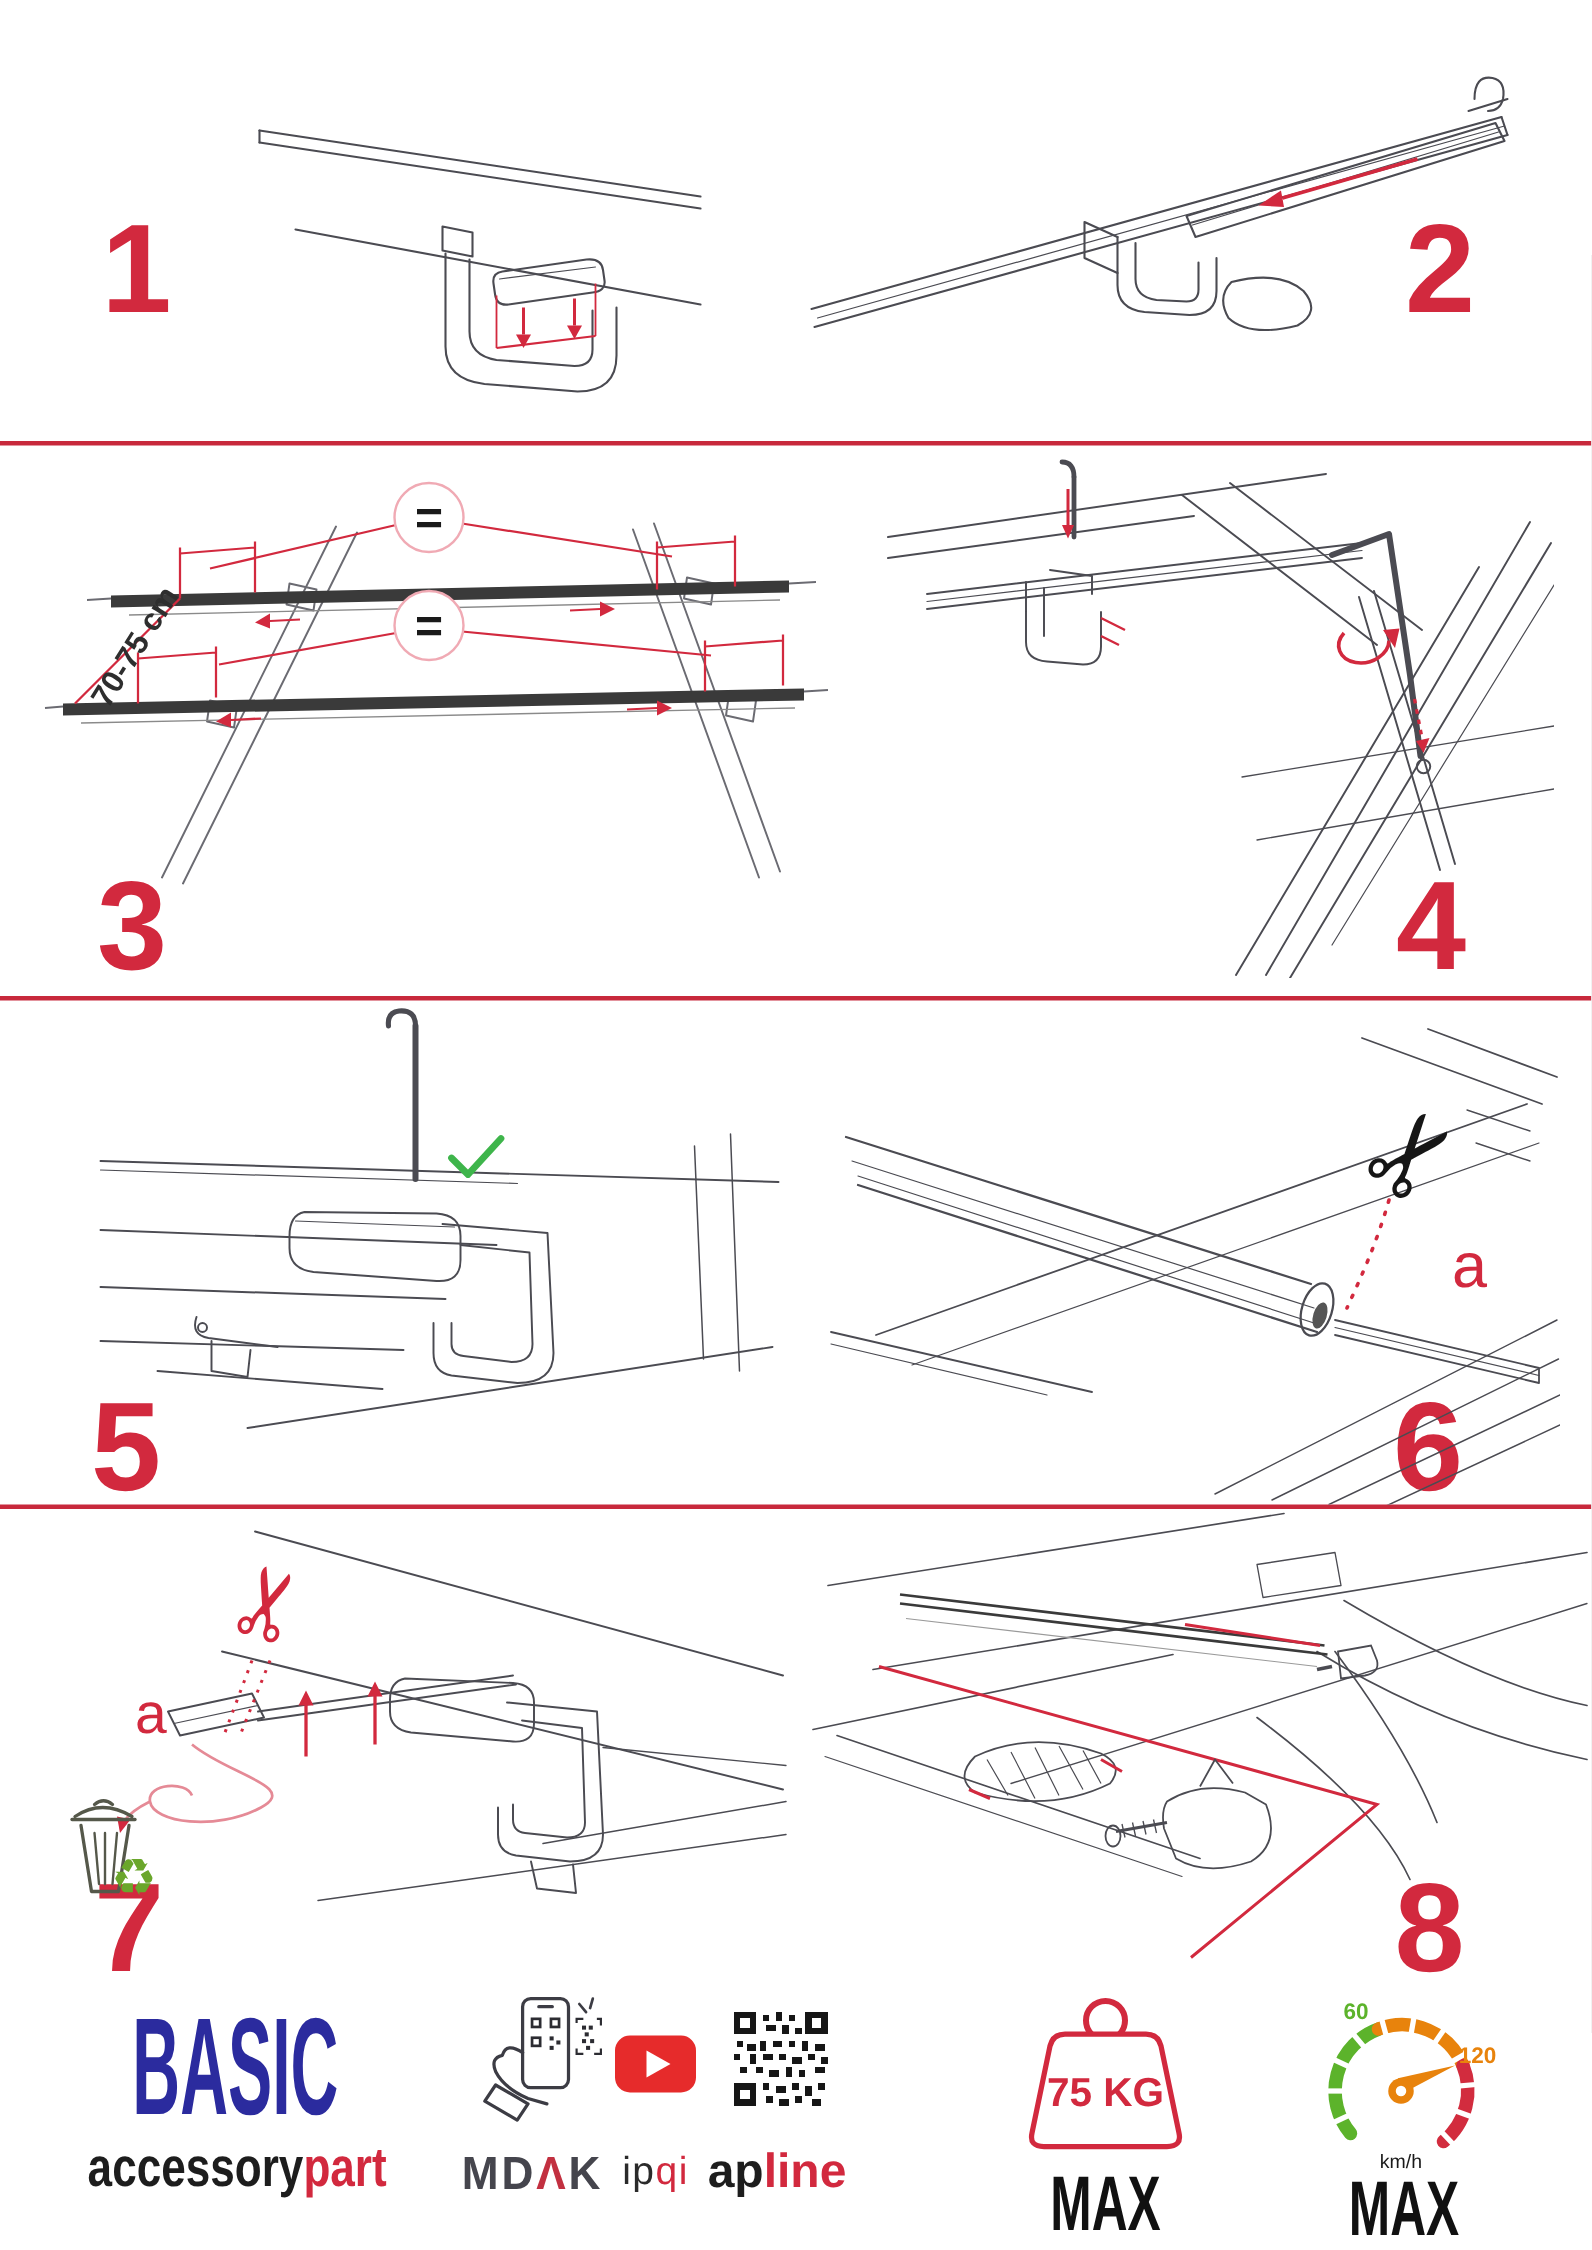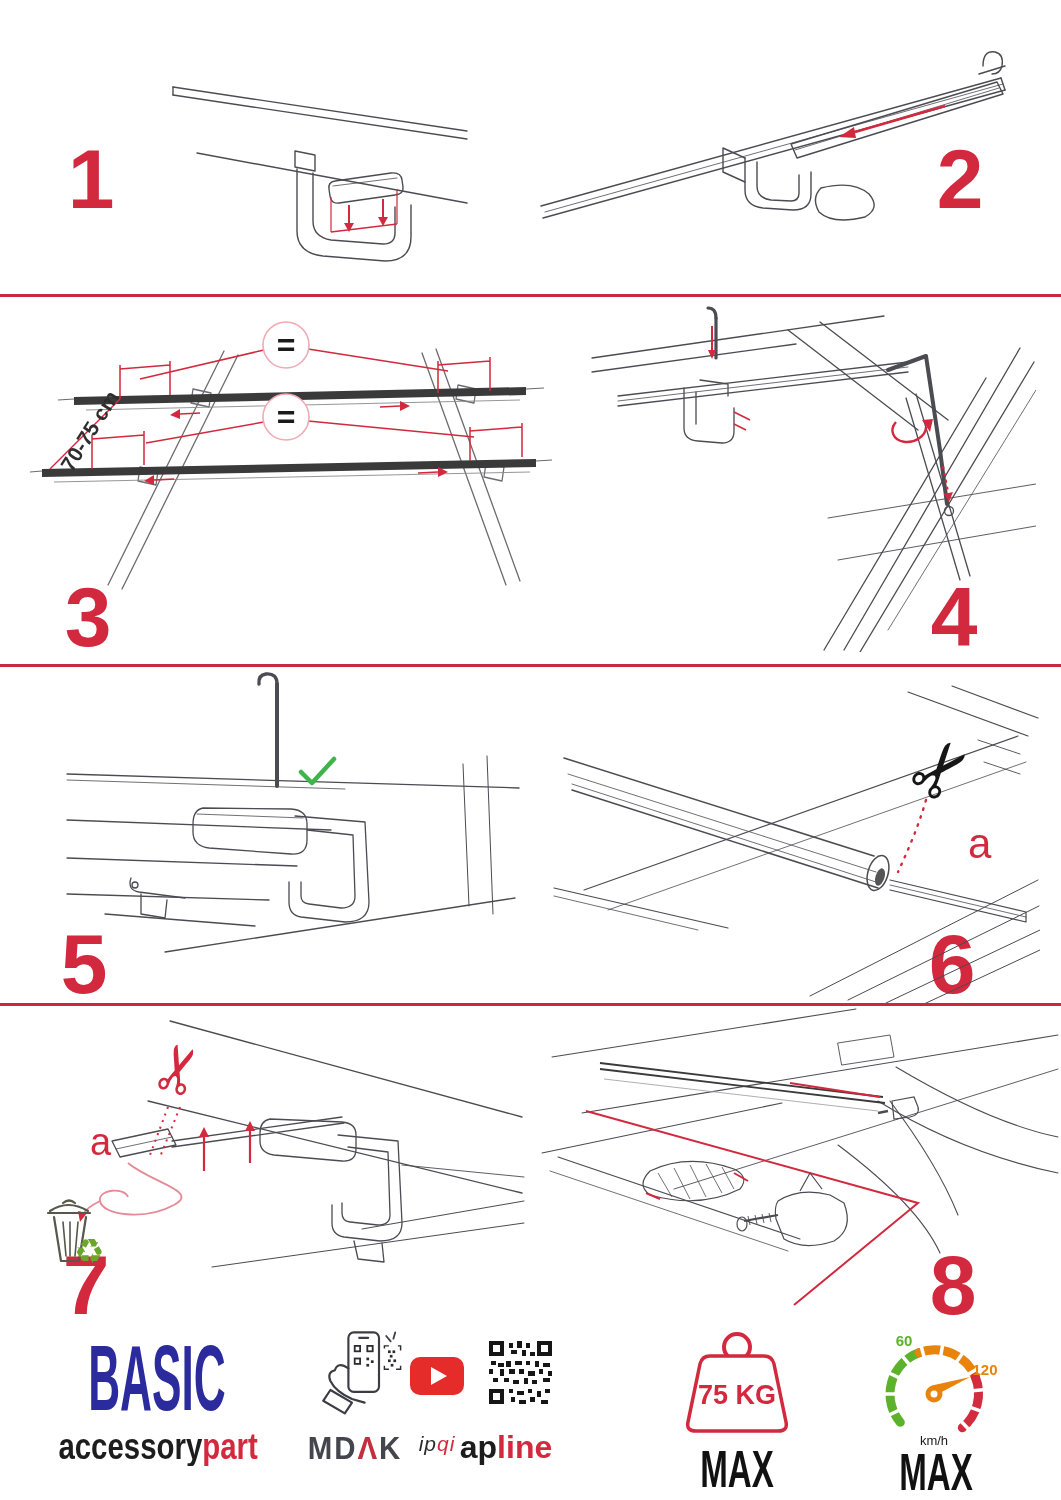--- a/index.html
+++ b/index.html
@@ -11,21 +11,21 @@
   .art{position:absolute;}
   .footer-label{position:absolute;text-align:center;white-space:nowrap;}
   .brand-title{color:#2b2b9e;font-weight:bold;font-size:92px;line-height:1;
                transform:scale(0.48,1.0);transform-origin:center;}
   .brand-sub{font-size:35px;font-weight:bold;letter-spacing:0;line-height:1;
              transform:scale(0.84,1.05);transform-origin:center;color:#1d1d1d;}
   .red{color:#d2293e;}
   .mdak{font-size:31px;font-weight:bold;color:#45454d;letter-spacing:2px;
         transform:scale(0.95,1.0);transform-origin:center;}
   .mdak .caret{color:#c23040;}
-  .ipqi{font-size:21px;color:#2a2a2a;letter-spacing:1px;font-style:italic;}
+  .ipqi{font-size:26px;color:#2a2a2a;letter-spacing:1px;}
   .apline{font-size:32px;font-weight:bold;color:#1d1d1d;letter-spacing:0;}
   .max{font-size:46px;font-weight:bold;color:#111;line-height:1;
        transform:scale(0.72,1.12);transform-origin:center;}
   svg text{font-family:"Liberation Sans",sans-serif;}
 </style>
 </head>
 <body>
 
 <div id="page">
 
@@ -337,21 +337,21 @@
       <rect x="13" y="23" width="3" height="2"></rect>
         <rect x="18" y="22" width="2" height="2"></rect>
         <rect x="22" y="23" width="2" height="3"></rect>
       <rect x="26" y="22" width="2" height="2"></rect>
         <rect x="10" y="26" width="2" height="2"></rect>
         <rect x="14" y="27" width="3" height="2"></rect>
       <rect x="19" y="26" width="2" height="2"></rect>
         <rect x="24" y="27" width="3" height="2"></rect>
     </g>
   </svg>
-  <div class="footer-label apline" style="left:456px;top:1429px;width:100px"><span>ap</span><span class="red">line</span></div>
+  <div class="footer-label apline" style="left:468px;top:1429px;width:100px"><span>ap</span><span class="red">line</span></div>
 
   <svg class="art" style="left:672px;top:1326px" width="130" height="116" viewBox="0 0 130 116">
     <circle cx="65" cy="21" r="13" stroke="#d2293e" stroke-width="4" fill="none"></circle>
     <path d="M38,30 L92,30 Q100,30 102,38 L114,96 Q116,105 106,105 L24,105 Q14,105 16,96 L28,38 Q30,30 38,30 Z" stroke="#d2293e" stroke-width="3.5" fill="#fff" stroke-linejoin="round"></path>
     <text x="65" y="78" font-size="27" font-weight="bold" fill="#d2293e" text-anchor="middle">75 KG</text>
   </svg>
   <div class="footer-label max" style="left:672px;top:1446px;width:130px">MAX</div>
 
   <svg class="art" style="left:872px;top:1330px" width="128" height="120" viewBox="0 0 128 120">
     <g fill="none" stroke-linecap="round">

